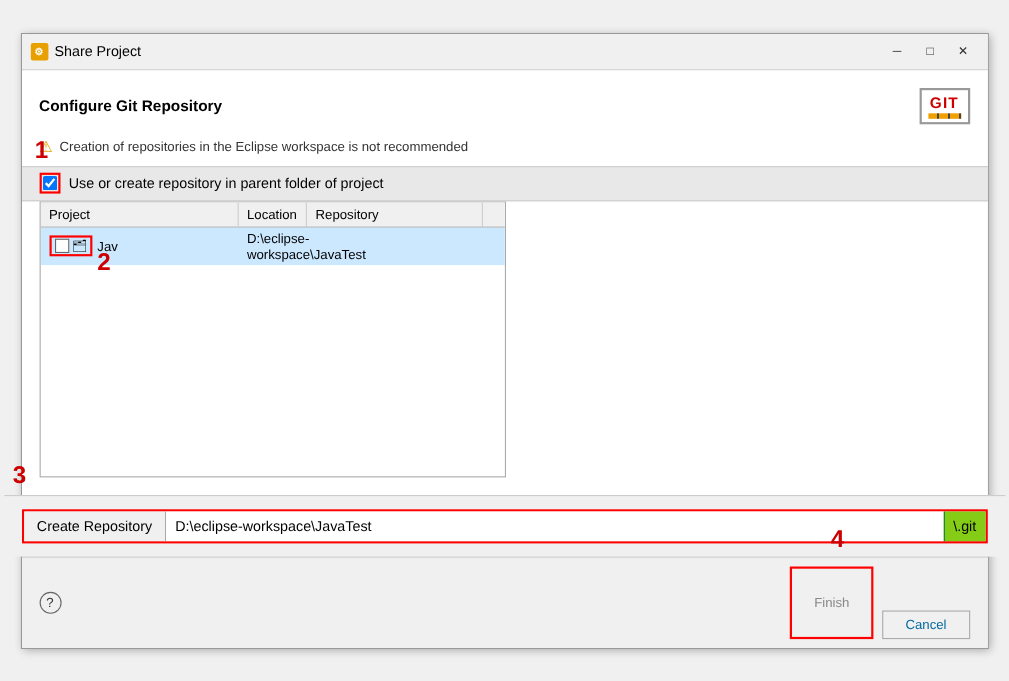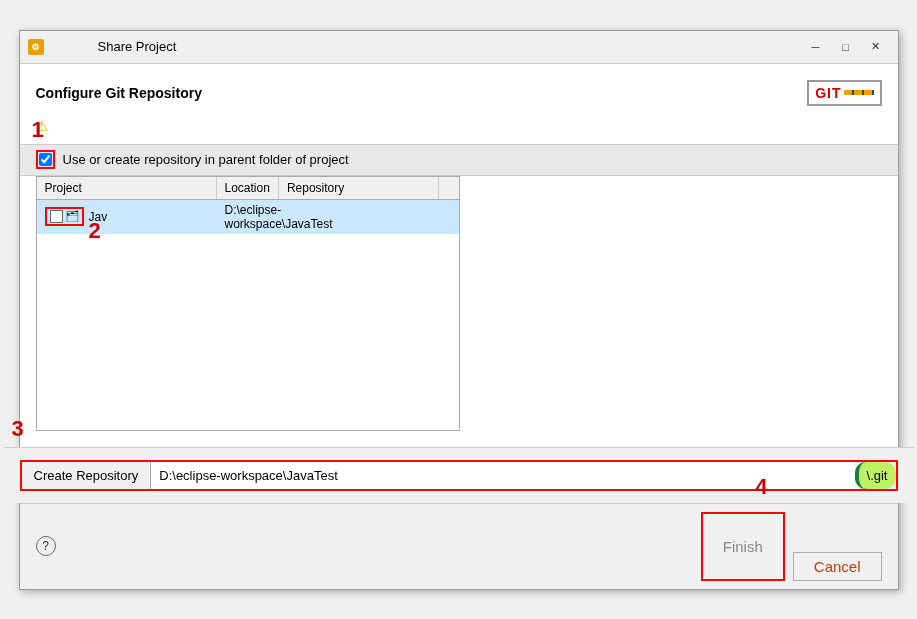--- a/index.html
+++ b/index.html
@@ -46,21 +46,20 @@
       font-size: 9px;
       color: white;
       font-weight: bold;
       flex-shrink: 0;
     }
 
     .title-bar-text {
       flex: 1;
       font-size: 13px;
       color: #000;
-      margin-left: 48px;
     }
 
     .title-bar-controls {
       display: flex;
       gap: 2px;
     }
 
     .title-btn {
       width: 28px;
       height: 20px;
@@ -85,21 +84,21 @@
       font-size: 14px;
       font-weight: bold;
       color: #000;
     }
 
     .git-logo {
       background: #fff;
       border: 2px solid #999;
       padding: 3px 6px;
       display: flex;
-      flex-direction: row;
+      flex-direction: column;
       align-items: center;
       gap: 2px;
     }
 
     .git-logo-text {
       font-size: 14px;
       font-weight: bold;
       color: #cc0000;
       letter-spacing: 1px;
     }
@@ -207,57 +206,56 @@
       font-size: 13px;
       background: white;
       outline: none;
       color: #000;
     }
 
     .git-suffix {
       padding: 6px 8px;
       font-size: 13px;
       color: #000;
-      background: #bef264;
-      border-left: 4px solid #15803d;
-      border-radius: 11px;
+      background: #84cc16;
+      border-left: 1px solid #15803d;
     }
 
     .dialog-footer {
       background: #f0f0f0;
       border-top: 1px solid #ccc;
       padding: 8px 16px;
       display: flex;
       align-items: center;
       justify-content: space-between;
     }
 
     .footer-right {
       display: flex;
       gap: 8px;
     }
 
     .btn {
       padding: 5px 20px;
-      font-size: 15px;
+      font-size: 12px;
       cursor: pointer;
       border: 1px solid #aaa;
       background: #f0f0f0;
       color: #000;
     }
 
     .btn-finish {
       background: #f0f0f0;
       color: #888;
       cursor: default;
       border: 2px solid #ff0000;
     }
 
     .btn-cancel {
-      color: #c2410c;
+      color: #0369a1;
       margin-top: 40px;
     }
 
     .help-icon {
       width: 20px;
       height: 20px;
       border-radius: 50%;
       border: 1px solid #666;
       display: flex;
       align-items: center;
@@ -304,20 +302,21 @@
     <div class="header-row">
       <span class="dialog-title">Configure Git Repository</span>
       <div class="git-logo">
         <span class="git-logo-text">GIT</span>
         <div class="git-logo-bar"></div>
       </div>
     </div>
 
     <div class="warning-row">
       <span class="warning-icon">⚠</span>
+      <span>Creation of repositories in the Eclipse workspace is not recommended</span>
     </div>
   </div>
 
   <div style="background:#e8e8e8; padding:0 16px; display:flex; align-items:center; gap:8px; min-height:32px; border-top:1px solid #ccc; border-bottom:1px solid #ccc; position:relative;">
 
     <div style="position:absolute; top:-28px; left:12px; color:#cc0000; font-size:22px; font-weight:bold; z-index:10;">
       <span>1</span>
     </div>
 
     <div style="border:2px solid #ff0000; display:inline-block; line-height:0; padding:1px;">

